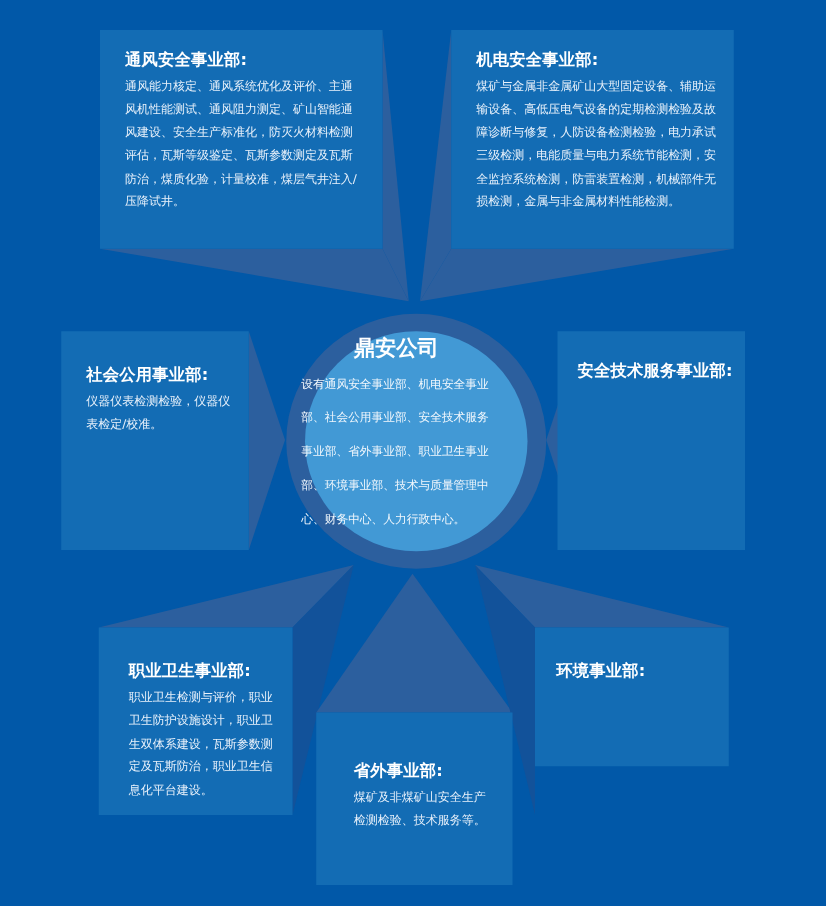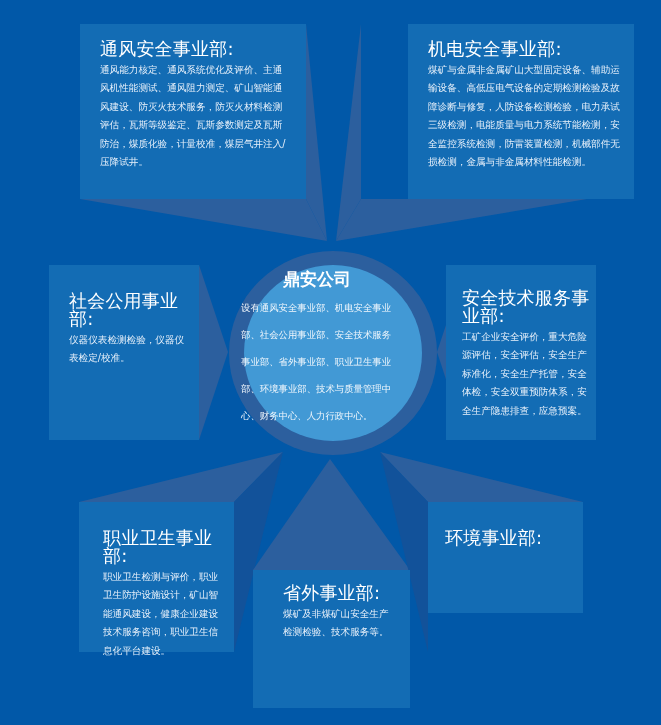--- a/index.html
+++ b/index.html
@@ -1,20 +1,20 @@
 <!DOCTYPE html>
 <html><head>
 <meta charset="utf-8">
 <style>
   html, body { margin:0; padding:0; }
   body { width:661px; height:725px; background:#0158a8; position:relative; overflow:hidden;
          font-family:"DejaVu Sans","Liberation Sans",sans-serif; color:#ffffff; }
   svg.bg { position:absolute; left:0; top:0; }
   .box { position:absolute; background:#136cb4; box-sizing:border-box; }
-  .box h3 { margin:0 0 3px 0; font-size:18px; font-weight:normal; line-height:18px; letter-spacing:0.2px; }
+  .box h3 { margin:0 0 3px 0; font-size:13px; font-weight:bold; line-height:18px; letter-spacing:0.2px; }
   .box p { margin:0; font-size:9.6px; line-height:18.4px; color:#e8f1fb; }
   .center { position:absolute; left:229px; top:268px; width:176px; text-align:center; }
   .center h2 { margin:0 0 4px 0; font-size:17px; font-weight:bold; line-height:22px; }
   .center p { margin:0 auto; width:152px; text-align:left; font-size:9.4px; line-height:27px; color:#f2f8fd; }
 </style>
 </head>
 <body>
 
 <svg class="bg" width="661" height="725" viewBox="0 0 661 725">
 
@@ -35,48 +35,47 @@
 
   <polygon points="428,502 380,452 583,502" fill="#2c5f9e"></polygon>
   <polygon points="428,502 380,452 428,652" fill="#12529a"></polygon>
 
   <ellipse cx="333" cy="353" rx="104" ry="102" fill="#2c5f9e"></ellipse>
   <ellipse cx="333" cy="353" rx="89" ry="88" fill="#4299d5"></ellipse>
 </svg>
 
 <div class="box" style="left:80px;top:24px;width:226px;height:175px;padding:16px 18px 0 20px;">
   <h3>通风安全事业部:</h3>
-  <p>通风能力核定、通风系统优化及评价、主通风机性能测试、通风阻力测定、矿山智能通风建设、防灭火技术服务，防灭火材料检测评估，瓦斯等级鉴定、瓦斯参数测定及瓦斯防治，煤质化验，计量校准，煤层气井注入/压降试井。</p>
+  <p>通风能力核定、通风系统优化及评价、主通风机性能测试、通风阻力测定、矿山智能通风建设、安全生产标准化，防灭火材料检测评估，瓦斯等级鉴定、瓦斯参数测定及瓦斯防治，煤质化验，计量校准，煤层气井注入/压降试井。</p>
 </div>
 
-<div class="box" style="left:361px;top:24px;width:226px;height:175px;padding:16px 14px 0 20px;margin-left:47px;">
+<div class="box" style="left:361px;top:24px;width:226px;height:175px;padding:16px 14px 0 20px;">
   <h3>机电安全事业部:</h3>
   <p>煤矿与金属非金属矿山大型固定设备、辅助运输设备、高低压电气设备的定期检测检验及故障诊断与修复，人防设备检测检验，电力承试三级检测，电能质量与电力系统节能检测，安全监控系统检测，防雷装置检测，机械部件无损检测，金属与非金属材料性能检测。</p>
 </div>
 
 <div class="box" style="left:49px;top:265px;width:150px;height:175px;padding:27px 12px 0 20px;">
   <h3>社会公用事业部:</h3>
   <p>仪器仪表检测检验，仪器仪表检定/校准。</p>
 </div>
 
 <div class="center">
   <h2>鼎安公司</h2>
   <p>设有通风安全事业部、机电安全事业部、社会公用事业部、安全技术服务事业部、省外事业部、职业卫生事业部、环境事业部、技术与质量管理中心、财务中心、人力行政中心。</p>
 </div>
 
 <div class="box" style="left:446px;top:265px;width:150px;height:175px;padding:24px 6px 0 16px;">
   <h3>安全技术服务事业部:</h3>
-  <p>工矿企业安全评价，重大危险源评估，安全评估，安全生产标准化，安全生产托管，安全体检，安全双重预防体系，安全生产隐患排查，应急预案。</p>
 </div>
 
 <div class="box" style="left:79px;top:502px;width:155px;height:150px;padding:27px 14px 0 24px;">
   <h3>职业卫生事业部:</h3>
-  <p>职业卫生检测与评价，职业卫生防护设施设计，矿山智能通风建设，健康企业建设技术服务咨询，职业卫生信息化平台建设。</p>
+  <p>职业卫生检测与评价，职业卫生防护设施设计，职业卫生双体系建设，瓦斯参数测定及瓦斯防治，职业卫生信息化平台建设。</p>
 </div>
 
-<div class="box" style="left:253px;top:570px;width:157px;height:138px;padding:14px 18px 0 30px;">
+<div class="box" style="left:253px;top:570px;width:157px;height:138px;padding:39px 18px 0 30px;">
   <h3>省外事业部:</h3>
   <p>煤矿及非煤矿山安全生产检测检验、技术服务等。</p>
 </div>
 
 <div class="box" style="left:428px;top:502px;width:155px;height:111px;padding:27px 14px 0 17px;">
   <h3>环境事业部:</h3>
 </div>
 
 </body></html>

